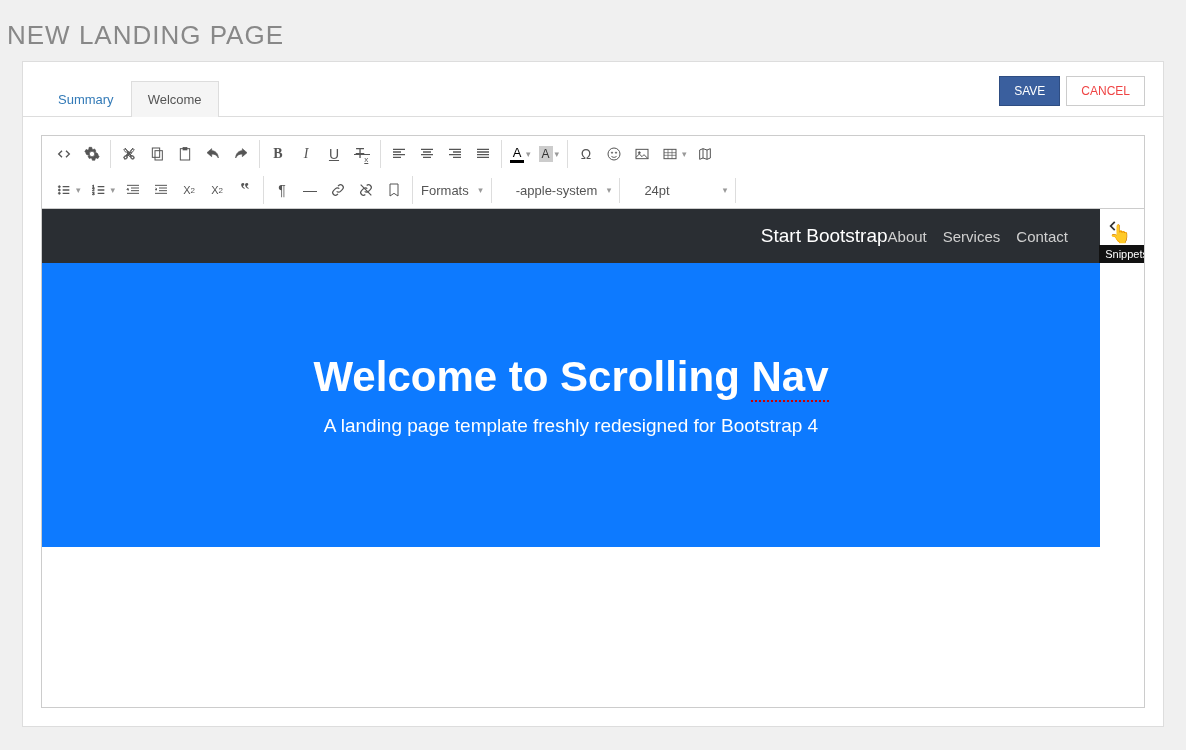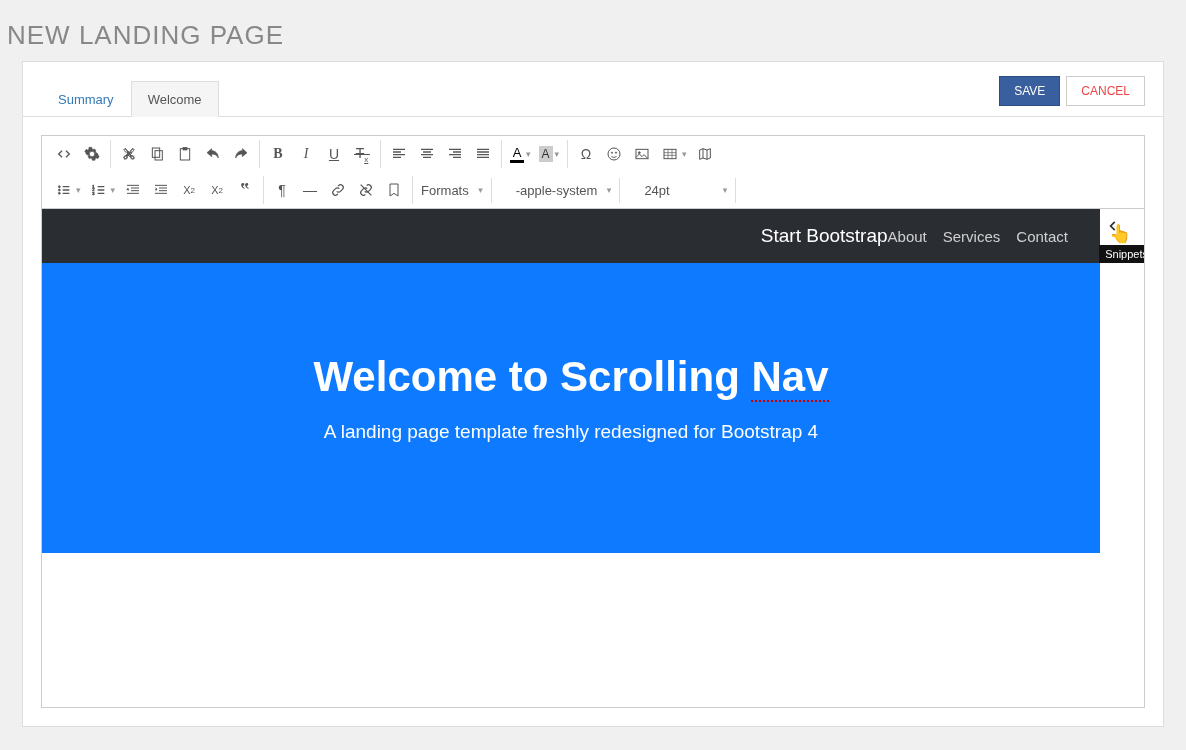--- a/index.html
+++ b/index.html
@@ -29,21 +29,21 @@
 .color-btn { display: flex; flex-direction: column; align-items: center; justify-content: center; width: 22px; height: 28px; cursor: pointer; }
 .color-btn .bar { width: 14px; height: 3px; }
 .bg-color { background: #ccc; padding: 1px 3px; font-size: 12px; color: #333; }
 .content-area { height: 498px; position: relative; overflow: hidden; background: #fff; }
 .scroll-wrap { position: absolute; left: 0; top: 0; right: 44px; bottom: 0; overflow-y: scroll; }
 .navbar { background: #2a2e33; color: #fff; display: flex; align-items: center; justify-content: flex-end; padding: 16px 32px; }
 .navbar .brand { font-size: 19px; }
 .navbar .links { display: flex; gap: 16px; }
 .navbar .links span { color: #d0d0d0; font-size: 15px; cursor: pointer; }
 .hero { background: #0d7aff; color: #fff; text-align: center; padding: 90px 20px 110px; }
-.hero h1 { font-size: 42px; font-weight: 600; margin-bottom: 20px; }
+.hero h1 { font-size: 42px; font-weight: 600; margin-bottom: 14px; }
 .hero h1 .spell { border-bottom: 2px dotted #c00; }
 .hero p { font-size: 19px; font-weight: 300; }
 .snippet-btn { position: absolute; right: 18px; top: 4px; width: 26px; height: 26px; display: flex; align-items: center; justify-content: center; cursor: pointer; }
 .snippet-btn svg { width: 14px; height: 14px; }
 .cursor-hand { position: absolute; right: 12px; top: 14px; font-size: 18px; pointer-events: none; z-index: 20; }
 .tooltip { position: absolute; right: -10px; top: 36px; background: #111; color: #fff; font-size: 11px; padding: 3px 6px; z-index: 21; }
 .pathbar { border-top: 1px solid #ccc; padding: 5px 8px; font-size: 11px; color: #666; display: flex; justify-content: space-between; align-items: center; }
 .resize-grip { color: #bbb; font-size: 12px; }
 .bold-i { font-family: Georgia, serif; font-weight: bold; }
 .ital-i { font-family: Georgia, serif; font-style: italic; }

